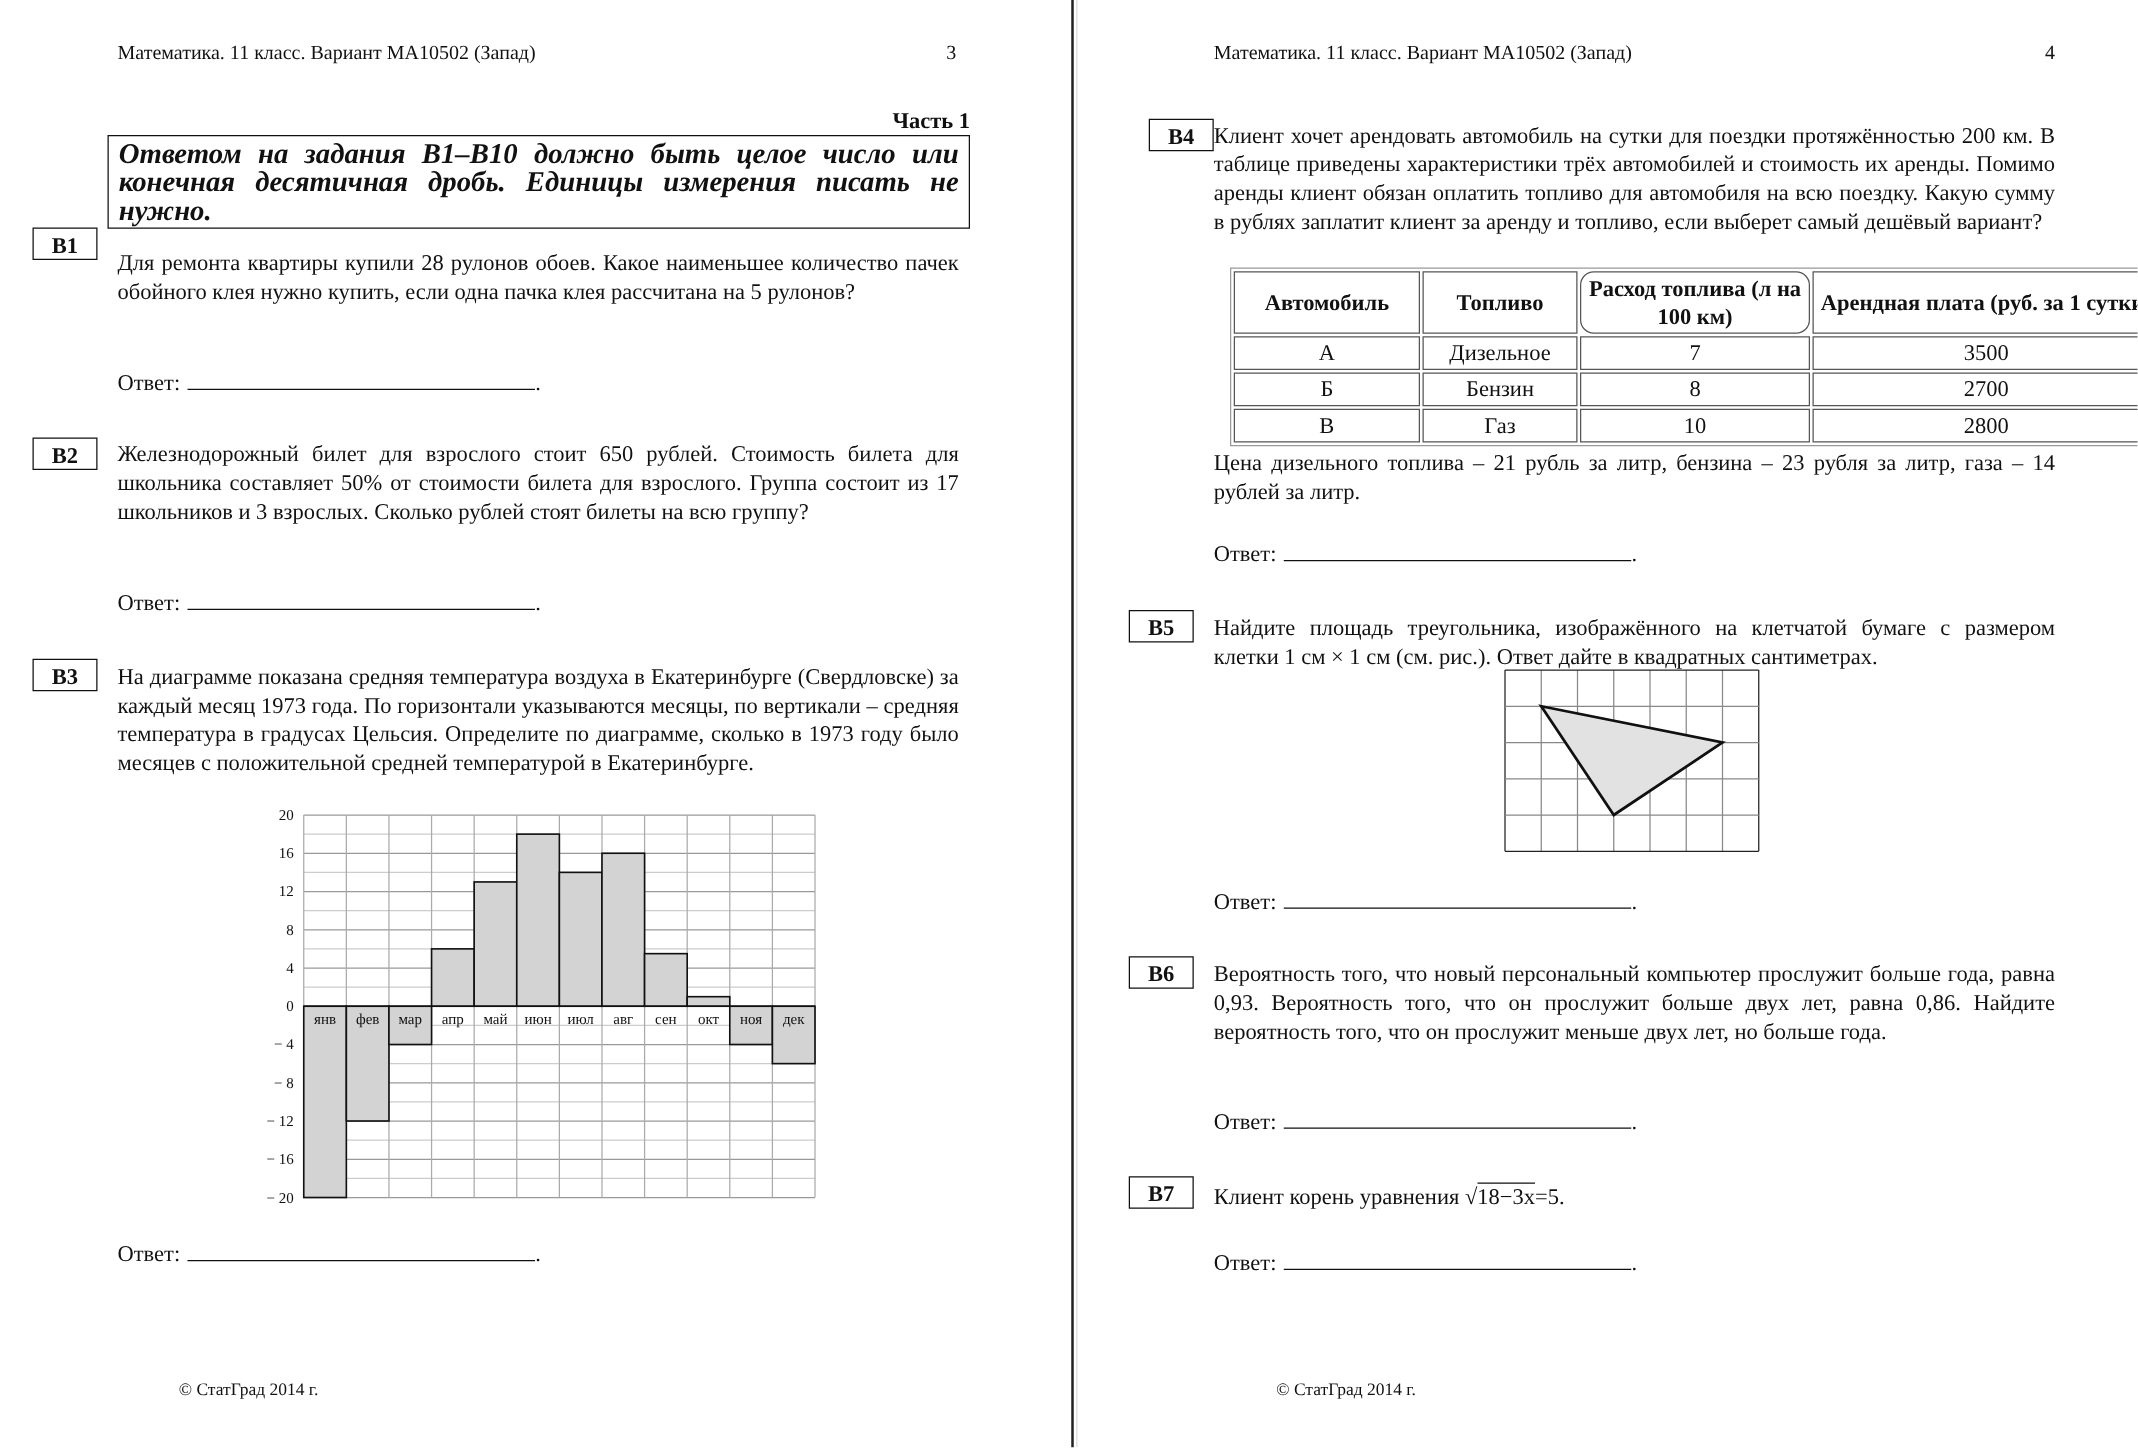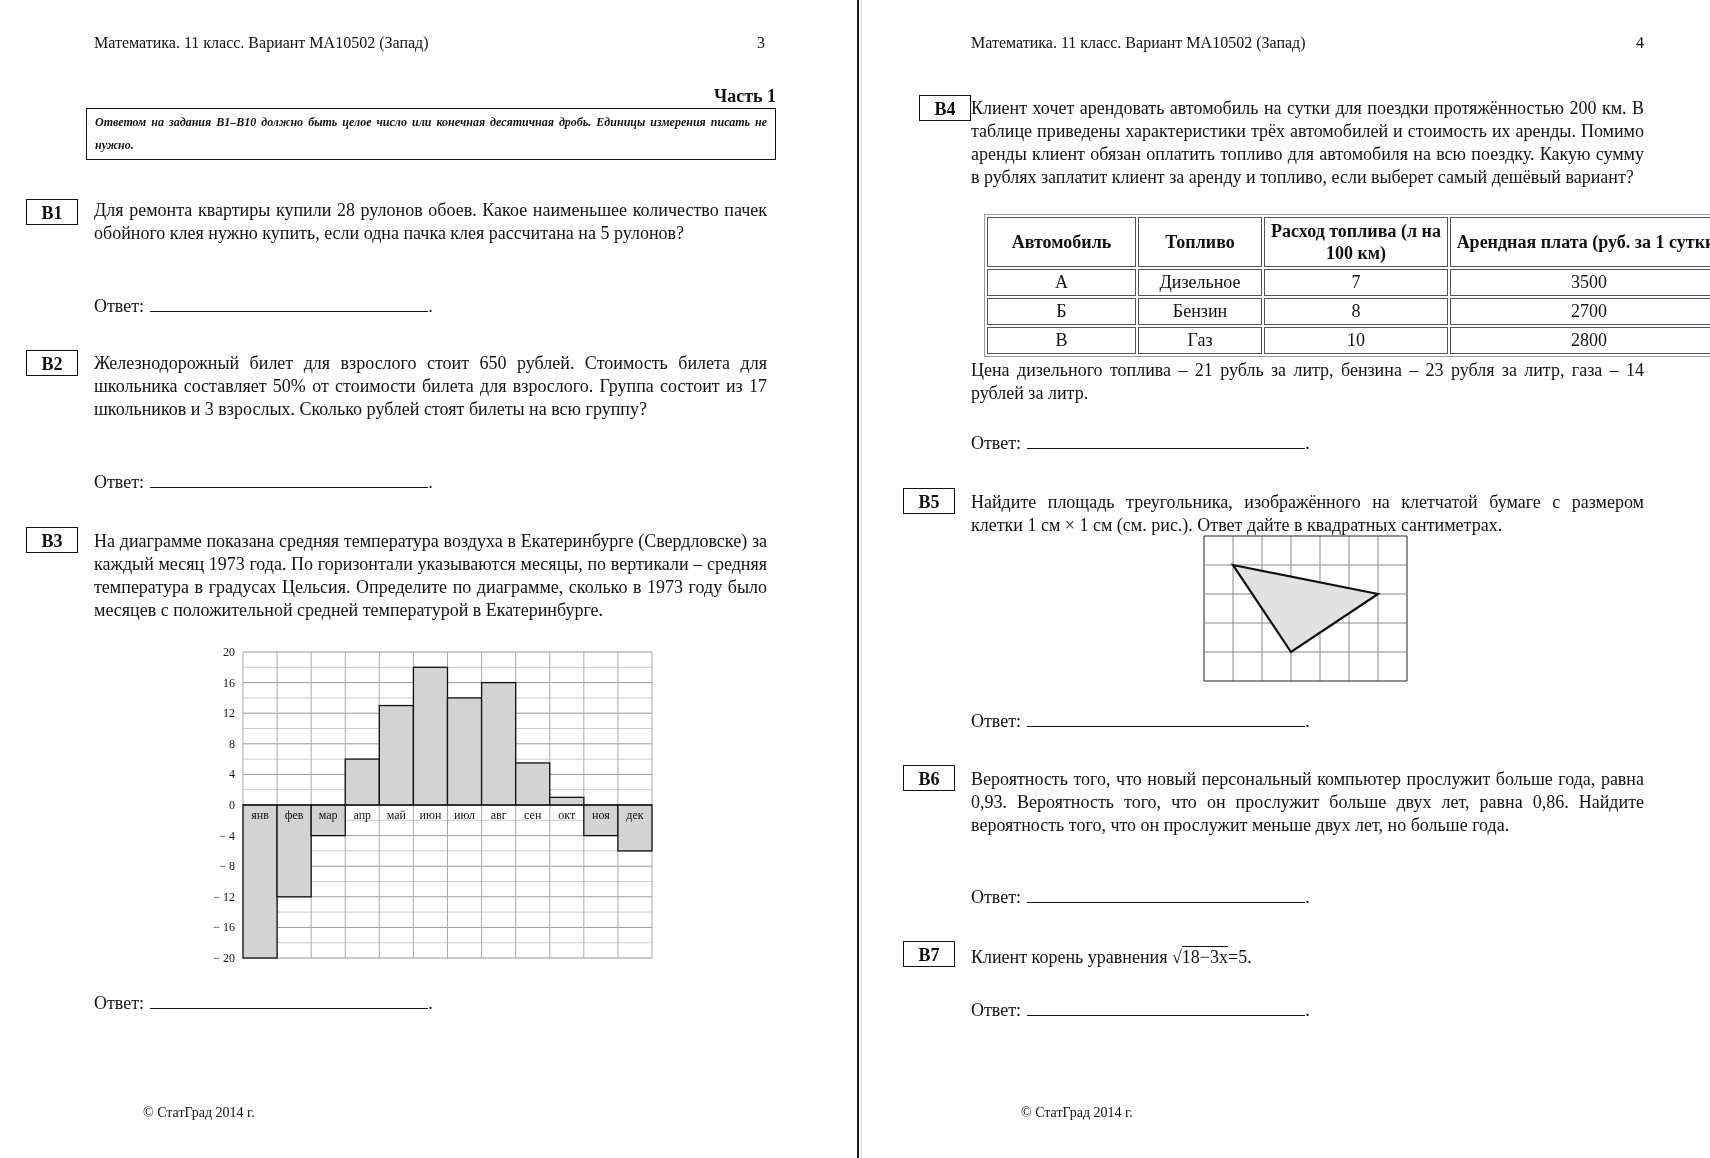--- a/index.html
+++ b/index.html
@@ -4,21 +4,21 @@
 <style>
   html, body { margin:0; padding:0; background:#fff; }
   body { width:1710px; height:1158px; position:relative; overflow:hidden;
          font-family:"Liberation Serif", "DejaVu Serif", serif; color:#111; }
   .abs { position:absolute; }
   .hdr { font-size:16px; }
   .pnum { font-size:16px; }
   .divider { position:absolute; left:857px; top:0; width:2px; height:1158px; background:#222; }
   .divider2 { position:absolute; left:861px; top:0; width:1px; height:1158px; background:#ddd; }
   .part-title { font-weight:bold; font-size:18px; text-align:center; }
-  .instr { border:1.5px solid #111; font-weight:bold; font-style:italic; font-size:12px;
+  .instr { border:1.5px solid #111; font-weight:bold; font-style:italic; font-size:23px;
            line-height:23px; padding:2px 8px; text-align:justify; box-sizing:border-box; }
   .tag { border:1.5px solid #111; font-weight:bold; font-size:18px; text-align:center;
          width:52px; height:26px; line-height:26px; box-sizing:border-box; }
   .qtext { font-size:18px; line-height:23px; text-align:justify; }
   .answer { font-size:18px; }
   .answer .line { display:inline-block; width:278px; border-bottom:1.2px solid #111; height:16px; vertical-align:baseline; margin-left:6px; }
   .footer { font-size:14px;margin-left:37px; }
   table.b4 { border-collapse:separate; border-spacing:2px; border:1.5px solid #999; font-size:18px; }
   table.b4 td, table.b4 th { border:1px solid #555; text-align:center; padding:0 4px; }
   table.b4 th { font-weight:bold; height:48px; line-height:22px; }
@@ -30,21 +30,21 @@
 
 <div class="divider"></div>
 <div class="divider2"></div>
 
 <div class="abs hdr" style="left:94px;top:34px;">Математика. 11 класс. Вариант МА10502 (Запад)</div>
 <div class="abs pnum" style="left:757px;top:34px;">3</div>
 
 <div class="abs part-title" style="left:86px;top:86px;width:690px;text-align:right;">Часть 1</div>
 <div class="abs instr" style="left:86px;top:108px;width:690px;">Ответом на задания В1–В10 должно быть целое число или конечная десятичная дробь. Единицы измерения писать не нужно.</div>
 
-<div class="abs tag" style="left:26px;top:199px;">B1</div>
+<div class="abs tag" style="left:26px;top:182px;">B1</div>
 <div class="abs qtext" style="left:94px;top:199px;width:673px;">Для ремонта квартиры купили 28 рулонов обоев. Какое наименьшее количество пачек обойного клея нужно купить, если одна пачка клея рассчитана на 5 рулонов?</div>
 <div class="abs answer" style="left:94px;top:295px;"><span>Ответ:</span><span class="line"></span>.</div>
 
 <div class="abs tag" style="left:26px;top:350px;">B2</div>
 <div class="abs qtext" style="left:94px;top:352px;width:673px;">Железнодорожный билет для взрослого стоит 650 рублей. Стоимость билета для школьника составляет 50% от стоимости билета для взрослого. Группа состоит из 17 школьников и 3 взрослых. Сколько рублей стоят билеты на всю группу?</div>
 <div class="abs answer" style="left:94px;top:471px;"><span>Ответ:</span><span class="line"></span>.</div>
 
 <div class="abs tag" style="left:26px;top:527px;">B3</div>
 <div class="abs qtext" style="left:94px;top:530px;width:673px;">На диаграмме показана средняя температура воздуха в Екатеринбурге (Свердловске) за каждый месяц 1973 года. По горизонтали указываются месяцы, по вертикали – средняя температура в градусах Цельсия. Определите по диаграмме, сколько в 1973 году было месяцев с положительной средней температурой в Екатеринбурге.</div>
 
@@ -137,21 +137,21 @@
 <div class="abs pnum" style="left:1636px;top:34px;">4</div>
 
 <div class="abs tag" style="left:903px;top:95px;margin-left:16px;">B4</div>
 <div class="abs qtext" style="left:971px;top:97px;width:673px;">Клиент хочет арендовать автомобиль на сутки для поездки протяжённостью 200 км. В таблице приведены характеристики трёх автомобилей и стоимость их аренды. Помимо аренды клиент обязан оплатить топливо для автомобиля на всю поездку. Какую сумму в рублях заплатит клиент за аренду и топливо, если выберет самый дешёвый вариант?</div>
 
 <table class="abs b4" style="left:984px;top:214px;width:747px;">
   <thead>
     <tr>
       <th style="width:139px;">Автомобиль</th>
       <th style="width:114px;">Топливо</th>
-      <th style="width:174px;">Расход топлива (л на 100 км)</th>
+      <th style="width:174px;border-radius:11px;">Расход топлива (л на 100 км)</th>
       <th>Арендная плата (руб. за 1 сутки)</th>
     </tr>
   </thead>
   <tbody>
     <tr>
       <td>А</td>
       <td>Дизельное</td>
       <td>7</td>
       <td>3500</td>
     </tr>

